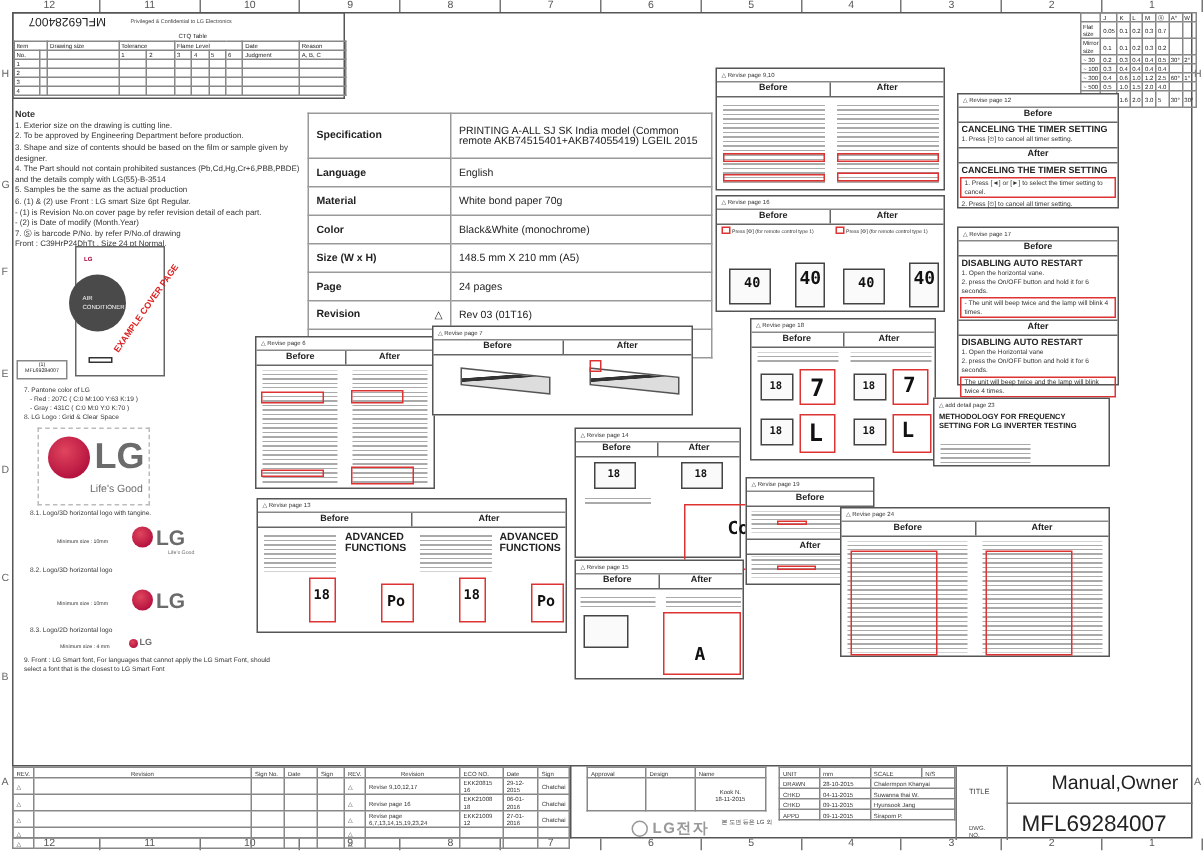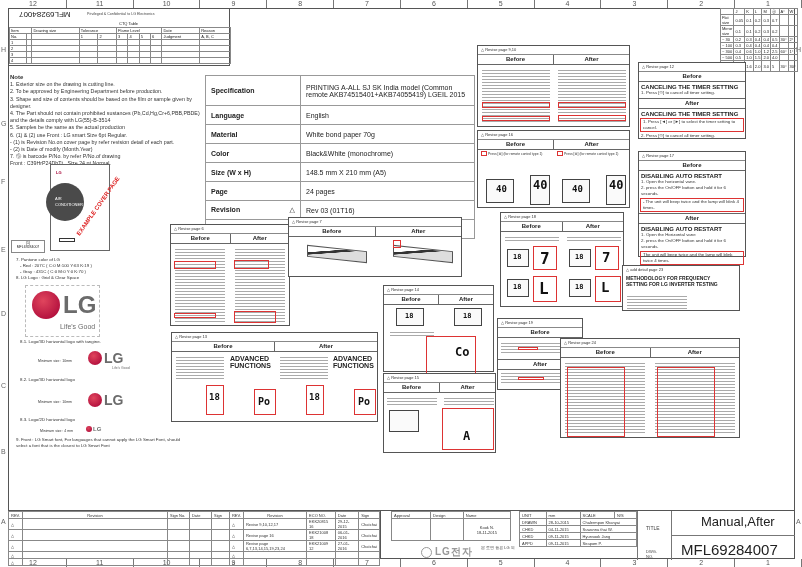--- a/index.html
+++ b/index.html
@@ -491,21 +491,21 @@
       <div>Before</div>
       <div>After</div>
     </div>
   <div class="lcd" style="left:12px;top:22px;width:28px;height:18px;">
       <div class="seg" style="left:8px;top:3px;font-size:7px;">18</div>
     </div>
   <div class="lines" style="left:6px;top:44px;width:44px;height:6px;"></div>
   <div class="lcd" style="left:70px;top:22px;width:28px;height:18px;">
       <div class="seg" style="left:8px;top:3px;font-size:7px;">18</div>
     </div>
-  <div class="redbox" style="left:42px;top:50px;width:50px;height:44px;">
+  <div class="redbox" style="left:72px;top:50px;width:50px;height:44px;">
       <div class="seg" style="left:28px;top:8px;font-size:12px;">Co</div>
     </div>
 </div>
 
 <div class="panel" style="left:497px;top:318px;width:86px;height:72px;">
   <div class="ph">△ <span>Revise page 19</span></div>
   <div class="ba">
       <div>Before</div>
     </div>
   <div class="lines" style="left:3px;top:22px;width:78px;height:14px;"></div>
@@ -708,15 +708,15 @@
           <td>09-11-2015</td>
           <td colspan="2">Sirapom P.</td>
         </tr>
   </tbody>
     </table>
   <div class="abs" style="left:265px;top:14px;font-size:5px;color:#444;">TITLE</div>
   <div class="abs" style="left:265px;top:38px;font-size:4px;color:#444;width:12px;">DWG. NO.</div>
   <div class="abs" style="left:256px;top:0;width:1px;height:49px;background:#777;"></div>
   <div class="abs" style="left:290px;top:0;width:1px;height:49px;background:#777;"></div>
   <div class="abs" style="left:290px;top:24px;width:124px;height:1px;background:#777;"></div>
-  <div class="abs big-title" style="left:320px;top:3px;">Manual,After</div>
+  <div class="abs big-title" style="left:320px;top:3px;">Manual,Owner</div>
   <div class="abs big-code" style="left:300px;top:30px;">MFL69284007</div>
 </div>
 
 </body></html>

